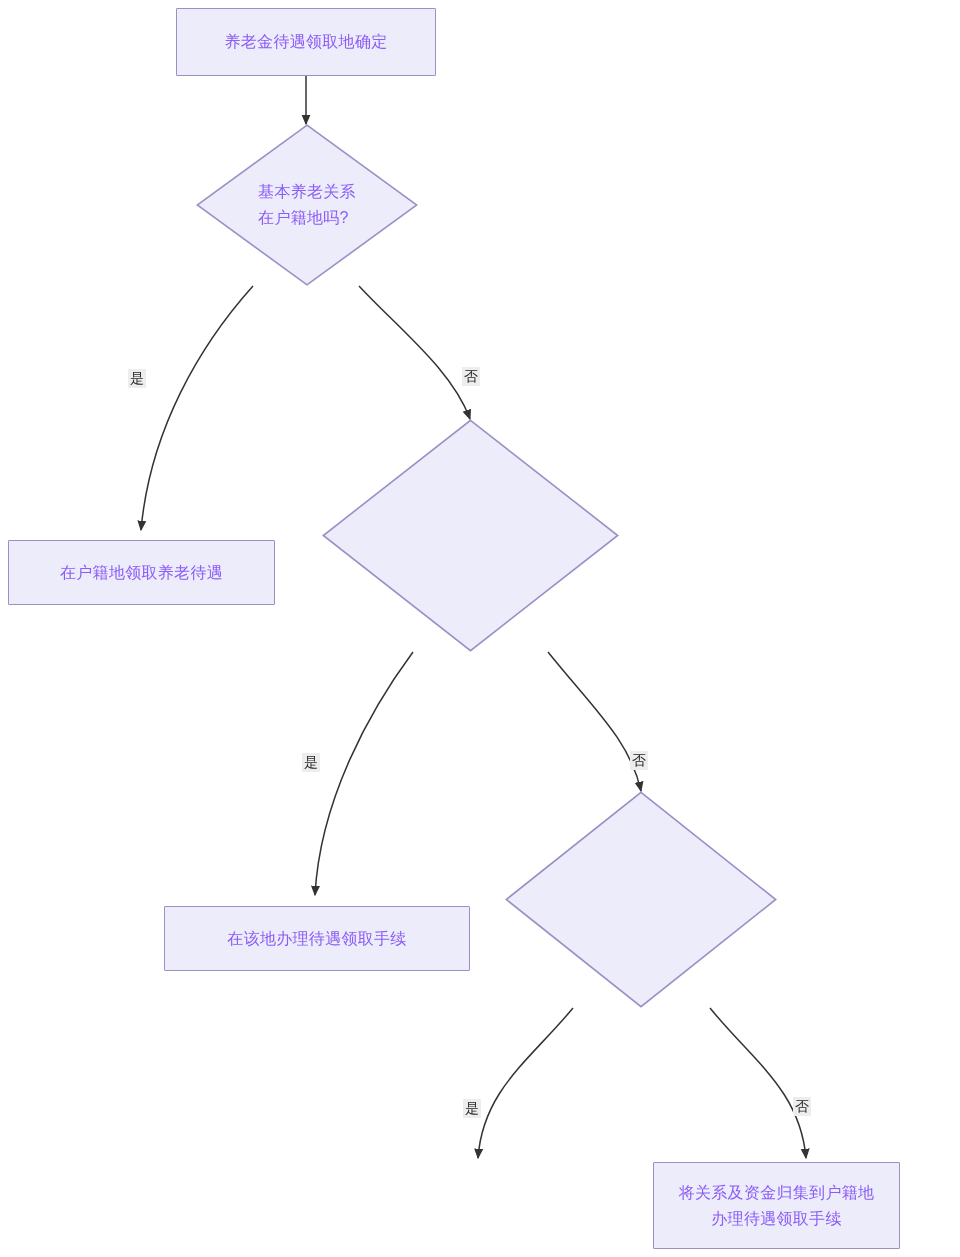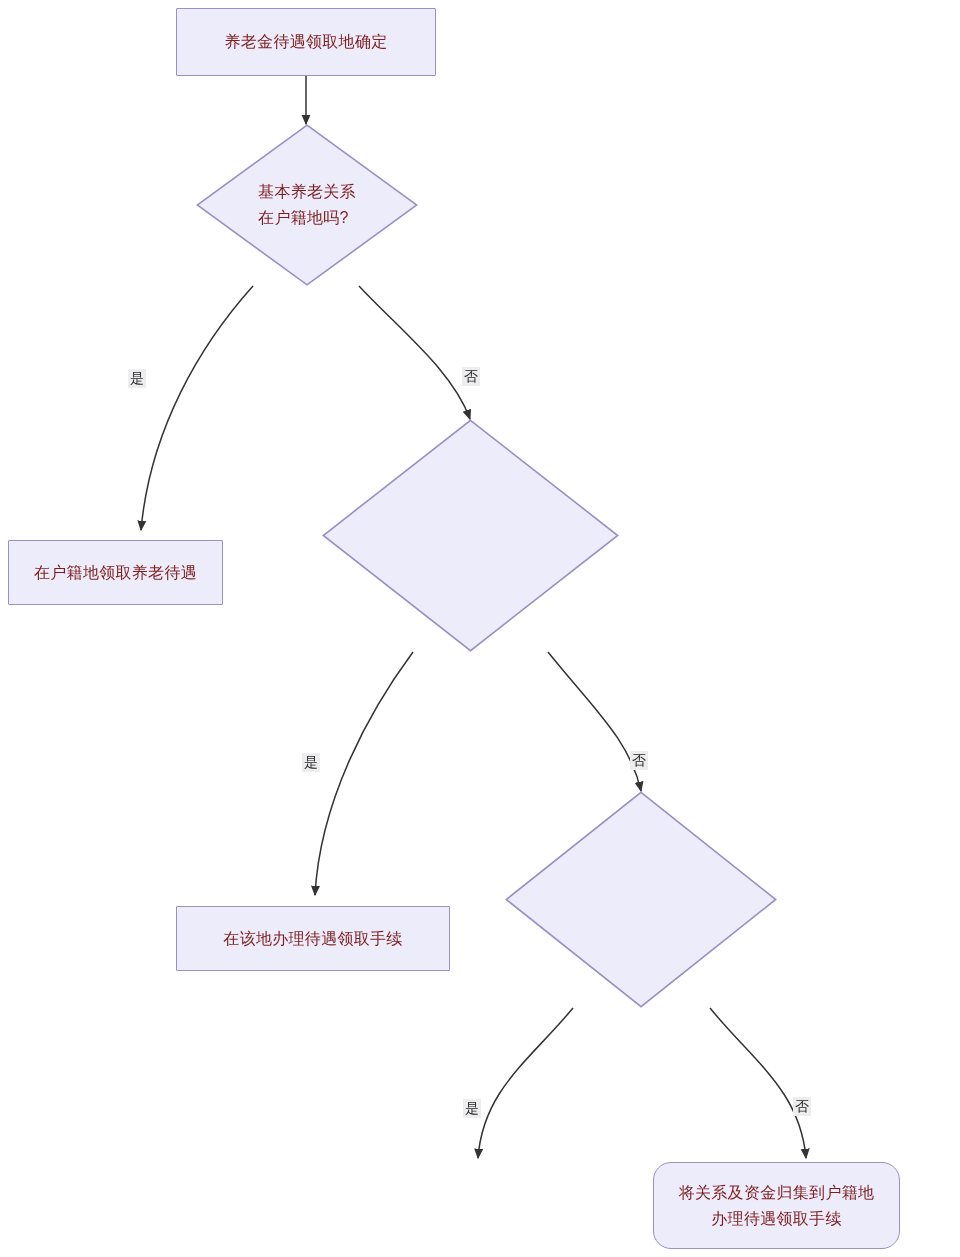--- a/index.html
+++ b/index.html
@@ -31,21 +31,21 @@
     align-items: center;
     justify-content: center;
     text-align: center;
   }
   .node-box {
     background: #ECECFB;
     border: 1.3px solid #9B8FC4;
     border-radius: 1px;
   }
   .node-label {
-    color: #7f1d1d;
+    color: #8b5cf6;
     font-size: 16px;
     line-height: 1.62;
     letter-spacing: 0.3px;
     white-space: pre-line;
     position: relative;
     z-index: 2;
     pointer-events: none;
   }
   .diamond-wrap {
     position: absolute;
@@ -102,42 +102,42 @@
   </div>
 
   <div class="diamond-wrap" style="left:196px; top:124px; width:222px; height:162px;">
     <svg class="diamond-shape" viewBox="0 0 222 162" preserveAspectRatio="none">
       <polygon points="111,1.2 220.8,81 111,160.8 1.2,81" fill="#ECECFB" stroke="#9B8FC4" stroke-width="1.6"></polygon>
     </svg>
     <span class="node-label">基本养老关系
 在户籍地吗?</span>
   </div>
 
-  <div class="node node-box" style="left:8px; top:540px; width:215px; height:65px;">
+  <div class="node node-box" style="left:8px; top:540px; width:267px; height:65px;">
     <span class="node-label">在户籍地领取养老待遇</span>
   </div>
 
   <div class="diamond-wrap" style="left:322px; top:419px; width:297px; height:233px;">
     <svg class="diamond-shape" viewBox="0 0 297 233" preserveAspectRatio="none">
       <polygon points="148.5,1.3 295.7,116.5 148.5,231.7 1.3,116.5" fill="#ECECFB" stroke="#9B8FC4" stroke-width="1.6"></polygon>
     </svg>
   </div>
 
-  <div class="node node-box" style="left:176px; top:906px; width:274px; height:65px;">
+  <div class="node node-box" style="left:164px; top:906px; width:306px; height:65px;">
     <span class="node-label">在该地办理待遇领取手续</span>
   </div>
 
   <div class="diamond-wrap" style="left:505px; top:791px; width:272px; height:217px;">
     <svg class="diamond-shape" viewBox="0 0 272 217" preserveAspectRatio="none">
       <polygon points="136,1.3 270.7,108.5 136,215.7 1.3,108.5" fill="#ECECFB" stroke="#9B8FC4" stroke-width="1.6"></polygon>
     </svg>
   </div>
 
 
-  <div class="node node-box" style="left:653px; top:1162px; width:247px; height:87px;border-radius:18px;">
+  <div class="node node-box" style="left:653px; top:1162px; width:247px; height:87px;">
     <span class="node-label">将关系及资金归集到户籍地
 办理待遇领取手续</span>
   </div>
 
   <div class="edge-label" style="left:128px; top:369px;">是</div>
 
   <div class="edge-label" style="left:462px; top:367px;">否</div>
 
   <div class="edge-label" style="left:302px; top:753px;">是</div>
 

